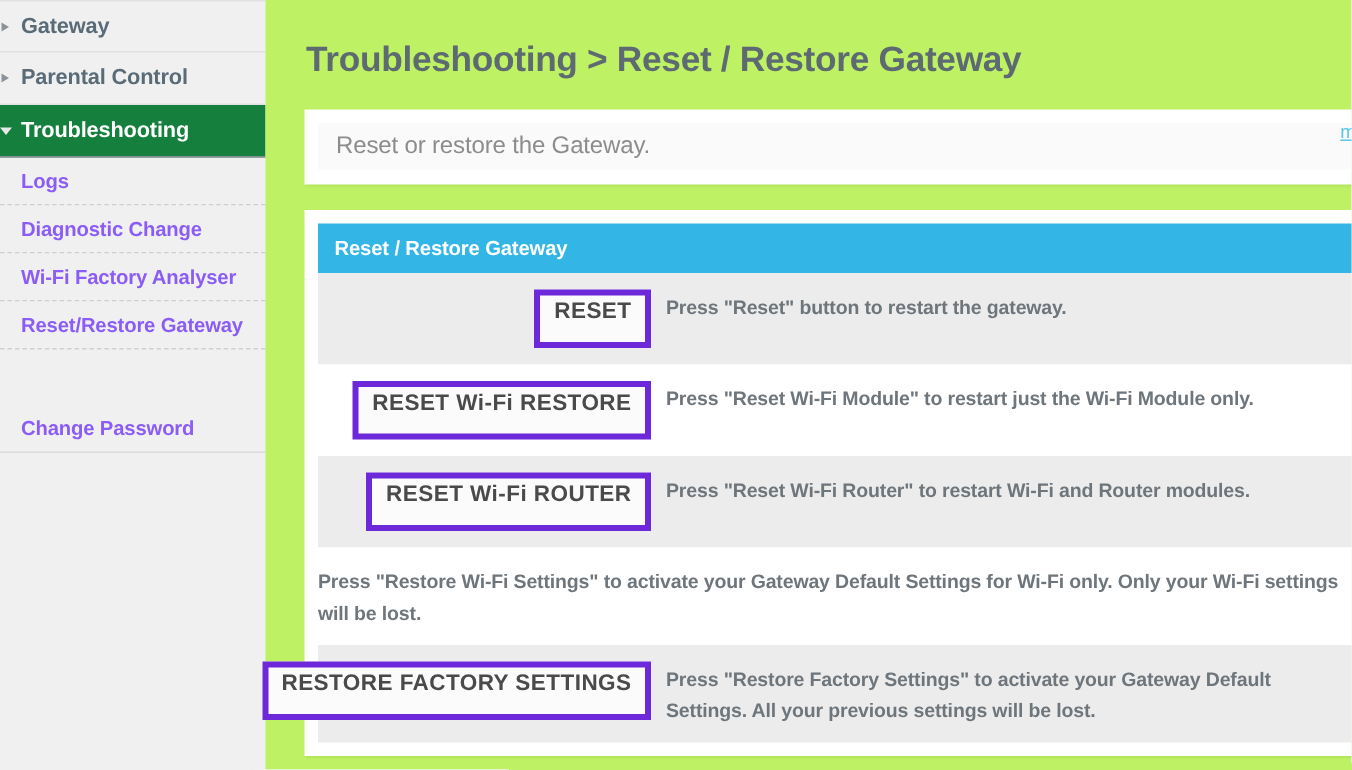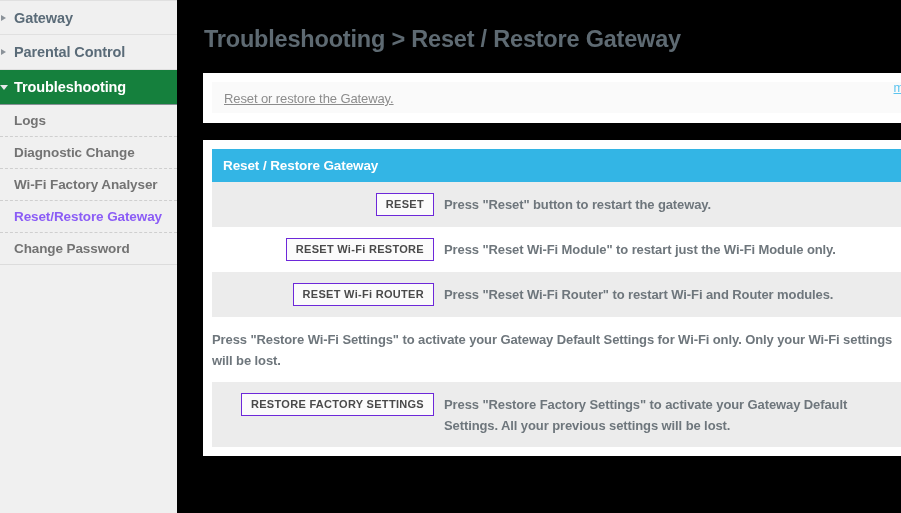--- a/index.html
+++ b/index.html
@@ -54,35 +54,35 @@
     border-bottom: none;
     margin-top: -2px;
     left: 0px;
   }
   .nav-sub {
     height: 32px;
     line-height: 32px;
     padding-left: 14px;
     font-size: 13.5px;
     font-weight: bold;
-    color: #737373;
+    color: #8b5cf6;
     border-bottom: 1px dashed #cfcfcf;
     white-space: nowrap;
     background: #f0f0f0;
     letter-spacing: -0.1px;
   }
   .nav-sub.current { color: #8b5cf6; }
-  .nav-sub.last { border-bottom: 1px solid #dcdcdc; }
+  .nav-sub.last { border-bottom: 1px solid #dcdcdc; margin-top: 37px; }
 
   
   #main {
     position: absolute;
     left: 177px; top: 0;
     right: 0; height: 513px;
-    background: #000000;
+    background: #bef264;
   }
   #page-title {
     margin: 0;
     padding: 26px 0 0 27px;
     font-size: 23.5px;
     font-weight: bold;
     color: #5e6a72;
     letter-spacing: -0.2px;
   }
 
@@ -98,24 +98,23 @@
     padding: 9px 9px 10px 9px;
   }
   #desc-inner {
     position: relative;
     background: #fafafa;
     height: 31px;
     line-height: 31px;
     padding: 0 4px 0 12px;
   }
   #desc-text {
-    font-size: 13px;
+    font-size: 16px;
     color: #8c8c8c;
     letter-spacing: -0.1px;
-    text-decoration: underline;
   }
   #more-link {
     position: absolute;
     right: -4px; top: -9px;
     font-size: 12.5px;
     color: #5bc4ef;
     text-decoration: underline;
   }
 
   #card-panel {
@@ -143,26 +142,26 @@
   .row-btn-cell {
     width: 232px;
     flex: 0 0 232px;
     display: flex;
     justify-content: flex-end;
     padding-right: 10px;
   }
   .action-btn {
     display: inline-block;
     background: #fbfbfb;
-    border: 1px solid #6d28d9;
+    border: 4px solid #6d28d9;
     color: #4a4a4a;
-    font-size: 11px;
+    font-size: 15px;
     font-weight: bold;
     letter-spacing: 0.3px;
-    padding: 4px 9px 4px 9px;
+    padding: 4px 9px 14px 9px;
     white-space: nowrap;
     line-height: 13px;
     font-family: "Liberation Sans", sans-serif;
     cursor: pointer;
   }
   .row-desc {
     flex: 1;
     font-size: 13px;
     font-weight: bold;
     color: #6e767c;

